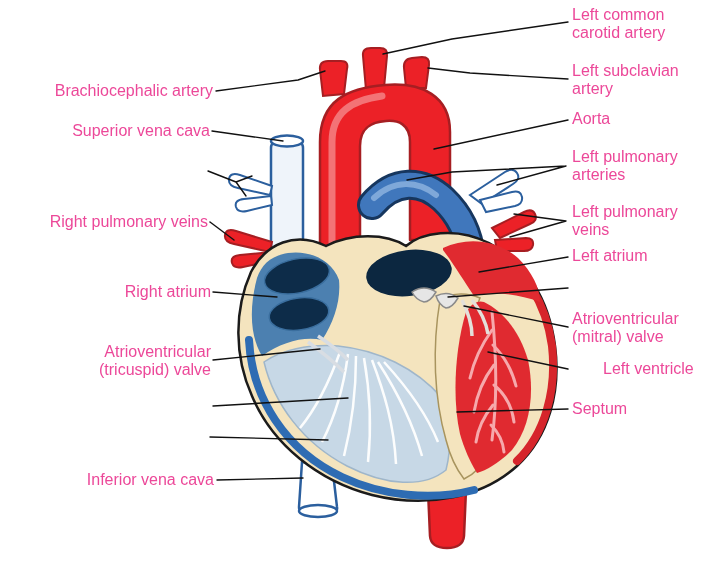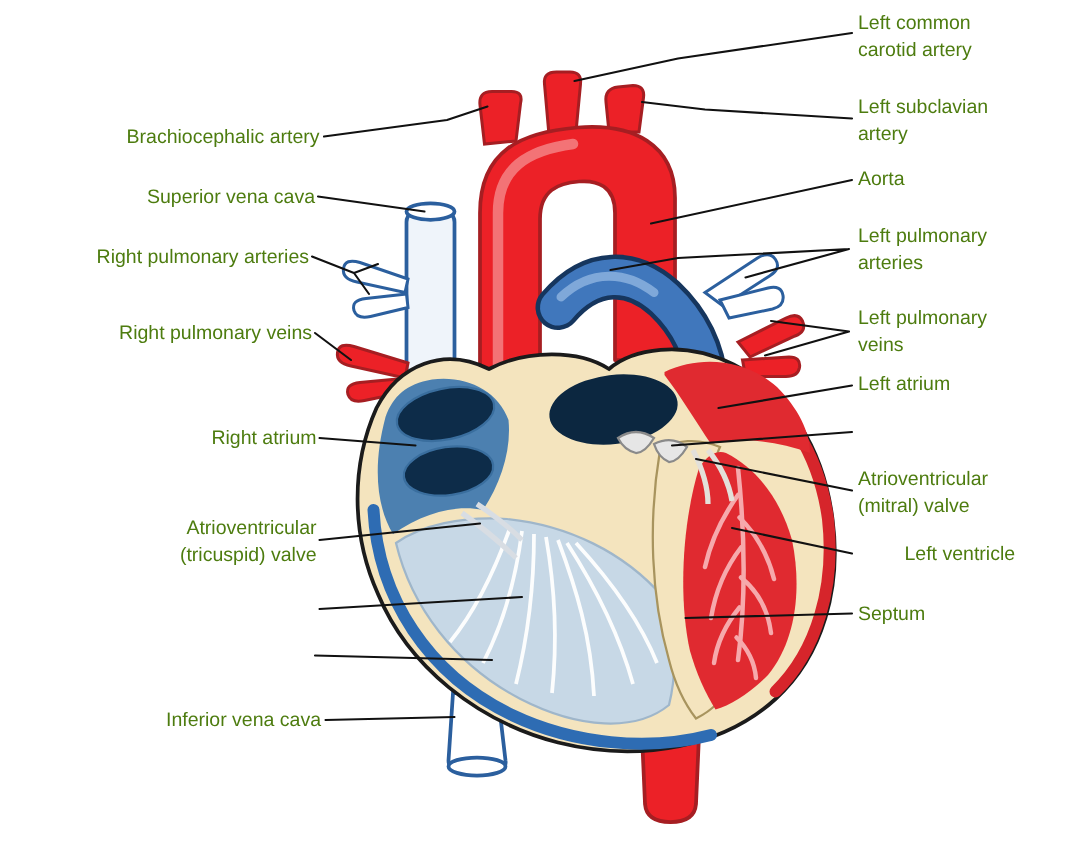--- a/index.html
+++ b/index.html
@@ -2,21 +2,21 @@
 <html><head>
 <meta charset="utf-8">
 <style>
   html,body{margin:0;padding:0;background:#fff;}
   .stage{
     position:relative;width:720px;height:567px;background:#ffffff;
     font-family:"Liberation Sans", sans-serif;overflow:hidden;
   }
   .art{position:absolute;left:0;top:0;width:720px;height:567px;}
   .label{
-    position:absolute;font-size:13px;line-height:18px;color:#4d7c0f;
+    position:absolute;font-size:16px;line-height:18px;color:#ec4899;
     white-space:pre-line;
   }
   .left-side{text-align:right;}
   .right-side{text-align:left;}
 </style>
 </head>
 <body>
 
 <div class="stage">
 
@@ -144,21 +144,20 @@
       <path d="M 568,257 L 479,272"></path>
       <path d="M 568,288 L 448,297"></path>
       <path d="M 568,327 L 464,306"></path>
       <path d="M 568,369 L 488,352"></path>
       <path d="M 568,409 L 457,412"></path>
     </g>
   </svg>
 
   <div class="label left-side" style="top:82px;right:507px;">Brachiocephalic artery</div>
   <div class="label left-side" style="top:122px;right:510px;text-align:right;">Superior vena cava</div>
-  <div class="label left-side" style="top:162px;right:514px;">Right pulmonary arteries</div>
   <div class="label left-side" style="top:213px;right:512px;">Right pulmonary veins</div>
   <div class="label left-side" style="top:283px;right:509px;">Right atrium</div>
   <div class="label left-side" style="top:343px;right:509px;">Atrioventricular
 (tricuspid) valve</div>
   <div class="label left-side" style="top:471px;right:506px;">Inferior vena cava</div>
 
   <div class="label right-side" style="top:6px;left:572px;">Left common
 carotid artery</div>
   <div class="label right-side" style="top:62px;left:572px;">Left subclavian
 artery</div>

